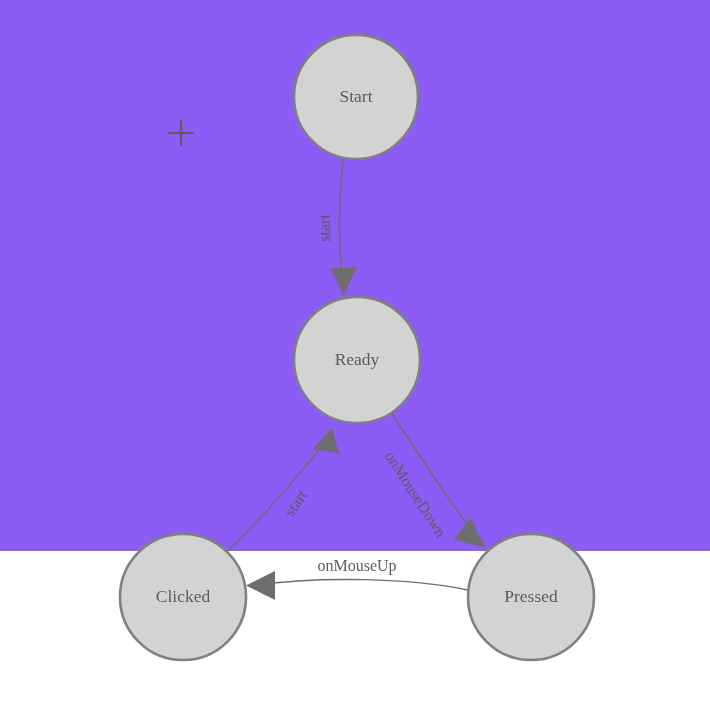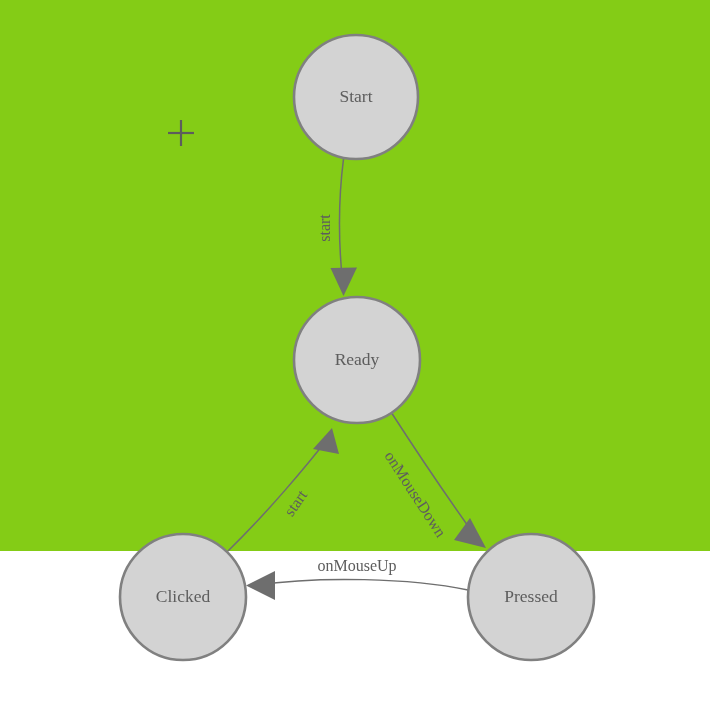--- a/index.html
+++ b/index.html
@@ -10,21 +10,21 @@
   body {
     width: 710px;
     height: 728px;
     overflow: hidden;
     font-family: "Liberation Serif", serif;
   }
   #canvas-root {
     position: relative;
     width: 710px;
     height: 551px;
-    background: #84cc16;
+    background: #8b5cf6;
   }
   #diagram-svg {
     position: absolute;
     top: 0;
     left: 0;
     width: 710px;
     height: 728px;
     display: block;
   }
   .node-circle {

